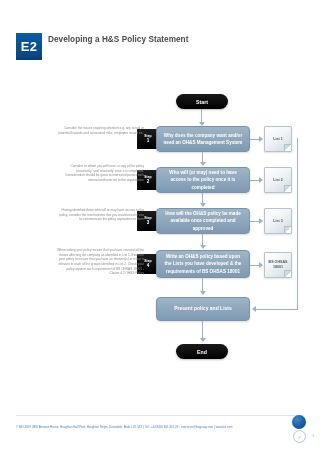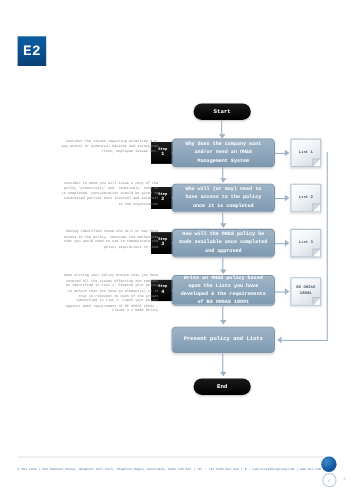--- a/index.html
+++ b/index.html
@@ -2,21 +2,21 @@
 <html><head>
 <meta charset="utf-8">
 <style>
   * { box-sizing: border-box; margin: 0; padding: 0; }
   html, body {
     width: 320px; height: 453px;
     background: #ffffff;
     font-family: "Liberation Sans", sans-serif;
     overflow: hidden;
   }
-  .page { position: relative; width: 320px; height: 453px; background: #fff; font-family: Liberation Mono, monospace; }
+  .page { position: relative; width: 320px; height: 453px; background: #fff; }
 
   
   .header { position: absolute; left: 0; top: 33px; width: 320px; height: 30px; }
   .badge {
     position: absolute; left: 16px; top: 0; width: 26px; height: 27px;
     background: linear-gradient(180deg, #0c5ca3 0%, #0b4f8e 55%, #0a3f74 100%);
     color: #ffffff; font-size: 13px; font-weight: bold;
     display: flex; align-items: center; justify-content: center;
     letter-spacing: .3px;
   }
@@ -128,20 +128,21 @@
     font-size: 3px; color: #9fb0c0;
   }
 </style>
 </head>
 <body>
 
 <div class="page">
 
   <div class="header">
     <div class="badge">E2</div>
+    <div class="title">Developing a H&amp;S Policy Statement</div>
   </div>
 
   <div class="canvas">
 
     <div class="term" style="left:176px; top:22px; width:52px; height:15px;">Start</div>
 
     <div class="vline" style="left:201px; top:37px; height:16px;"></div>
     <div class="arrow-d" style="left:198.5px; top:50px;"></div>
 
     <div class="steptab" style="left:137px; top:57px;">

